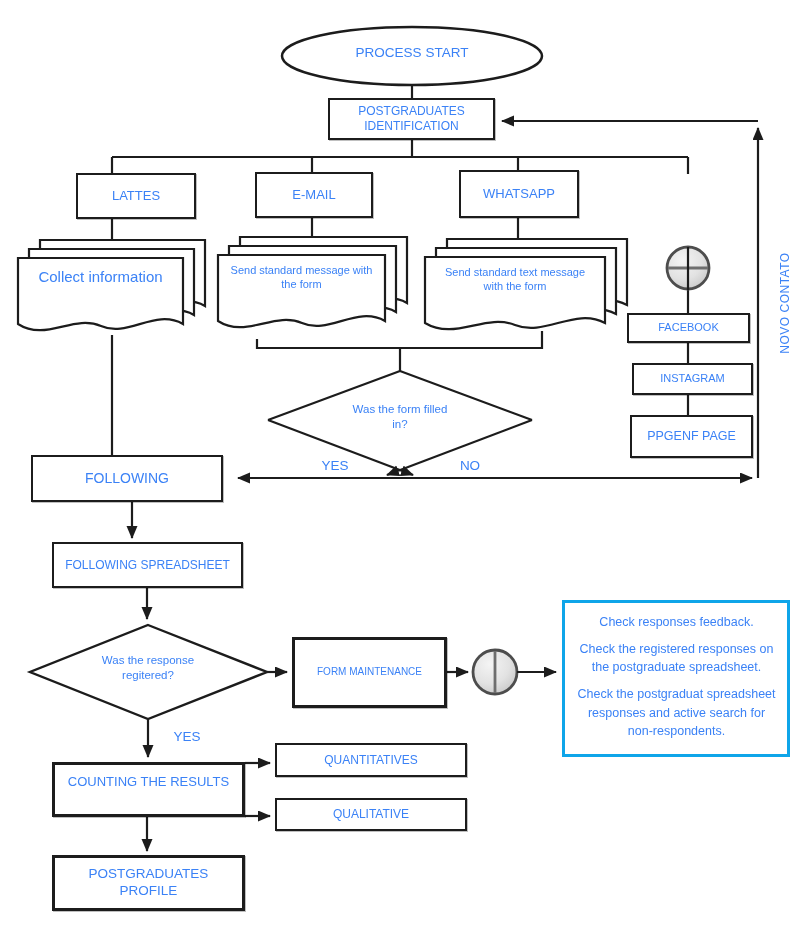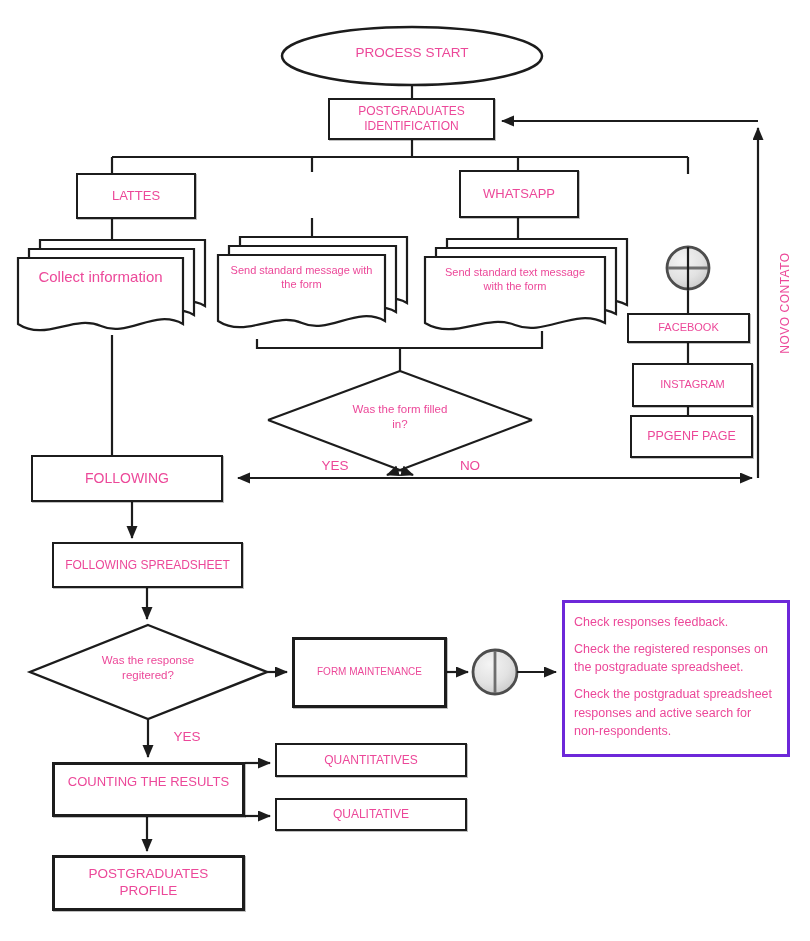--- a/index.html
+++ b/index.html
@@ -1,33 +1,33 @@
 <!DOCTYPE html>
 <html><head>
 <meta charset="utf-8">
 <style>
   html,body{margin:0;padding:0;background:#ffffff;}
   #canvas{
     position:relative;width:810px;height:941px;background:#ffffff;overflow:hidden;
-    font-family:"Liberation Sans","DejaVu Sans",sans-serif;color:#ec4899;
+    font-family:"Liberation Sans","DejaVu Sans",sans-serif;color:#3b82f6;
   }
   #wires{position:absolute;left:0;top:0;}
   .node{
     position:absolute;box-sizing:border-box;background:#ffffff;
     border:2px solid #1c1c1c;display:flex;align-items:center;justify-content:center;
     text-align:center;line-height:1.25;box-shadow:1px 1px 0 rgba(0,0,0,.25);
   }
   .thick{border-width:3px;}
   .lbl{
     position:absolute;display:flex;align-items:center;justify-content:center;
     text-align:center;line-height:1.3;
   }
   .notes{
-    position:absolute;box-sizing:border-box;background:#ffffff;border:3px solid #6d28d9;
-    text-align:left;font-size:12.5px;line-height:1.45;padding:5px 8px 4px 9px;
+    position:absolute;box-sizing:border-box;background:#ffffff;border:3px solid #0ea5e9;
+    text-align:center;font-size:12.5px;line-height:1.45;padding:5px 8px 4px 9px;
   }
   .notes p{margin:5px 0 9px 0;}
   .vtext{
     position:absolute;transform:rotate(-90deg);transform-origin:center center;
     font-size:12px;letter-spacing:.5px;text-align:center;white-space:nowrap;
   }
 </style>
 </head>
 <body>
 
@@ -124,28 +124,29 @@
       <line x1="447" y1="672" x2="468" y2="672" marker-end="url(#ah)"></line>
       <line x1="517" y1="672" x2="556" y2="672" marker-end="url(#ah)"></line>
     </g>
   </svg>
 
   <div class="lbl" style="left:322px;top:44px;width:180px;font-size:13.5px;">PROCESS START</div>
 
   <div class="node" style="left:328px;top:98px;width:167px;height:42px;font-size:12px;padding:0 24px;">POSTGRADUATES IDENTIFICATION</div>
 
   <div class="node" style="left:52px;top:173px;width:120px;height:46px;font-size:13px;margin-left:24px;">LATTES</div>
+  <div class="node" style="left:255px;top:172px;width:118px;height:46px;font-size:13px;">E-MAIL</div>
   <div class="node" style="left:459px;top:170px;width:120px;height:48px;font-size:13px;">WHATSAPP</div>
 
   <div class="lbl" style="left:38px;top:266px;width:125px;font-size:15px;line-height:1.4;">Collect information</div>
   <div class="lbl" style="left:228px;top:263px;width:147px;font-size:11px;">Send standard message with the form</div>
   <div class="lbl" style="left:436px;top:265px;width:158px;font-size:11px;">Send standard text message with the form</div>
 
   <div class="node" style="left:627px;top:313px;width:123px;height:30px;font-size:11px;">FACEBOOK</div>
-  <div class="node" style="left:632px;top:363px;width:121px;height:44px;font-size:11px;">INSTAGRAM</div>
+  <div class="node" style="left:632px;top:363px;width:121px;height:32px;font-size:11px;">INSTAGRAM</div>
   <div class="node" style="left:630px;top:415px;width:123px;height:43px;font-size:12.5px;text-align:center;">PPGENF PAGE</div>
 
   <div class="lbl" style="left:345px;top:402px;width:110px;font-size:11.5px;">Was the form filled in?</div>
   <div class="lbl" style="left:310px;top:457px;width:50px;font-size:13.5px;">YES</div>
   <div class="lbl" style="left:448px;top:457px;width:44px;font-size:13.5px;">NO</div>
 
   <div class="vtext" style="left:722px;top:294px;width:130px;height:18px;">NOVO CONTATO</div>
 
   <div class="node" style="left:31px;top:455px;width:192px;height:47px;font-size:14px;">FOLLOWING</div>
   <div class="node" style="left:52px;top:542px;width:191px;height:46px;font-size:12px;">FOLLOWING SPREADSHEET</div>

